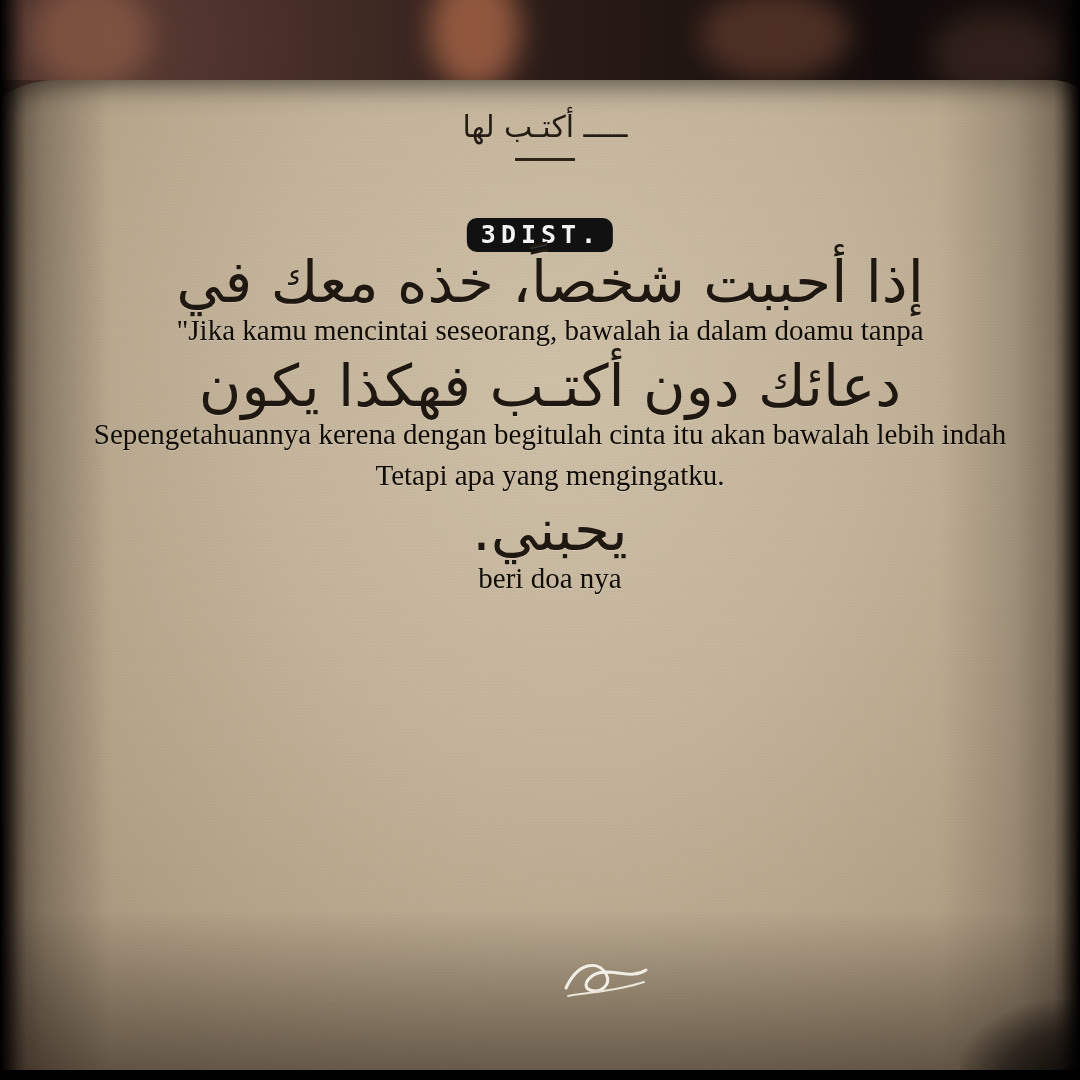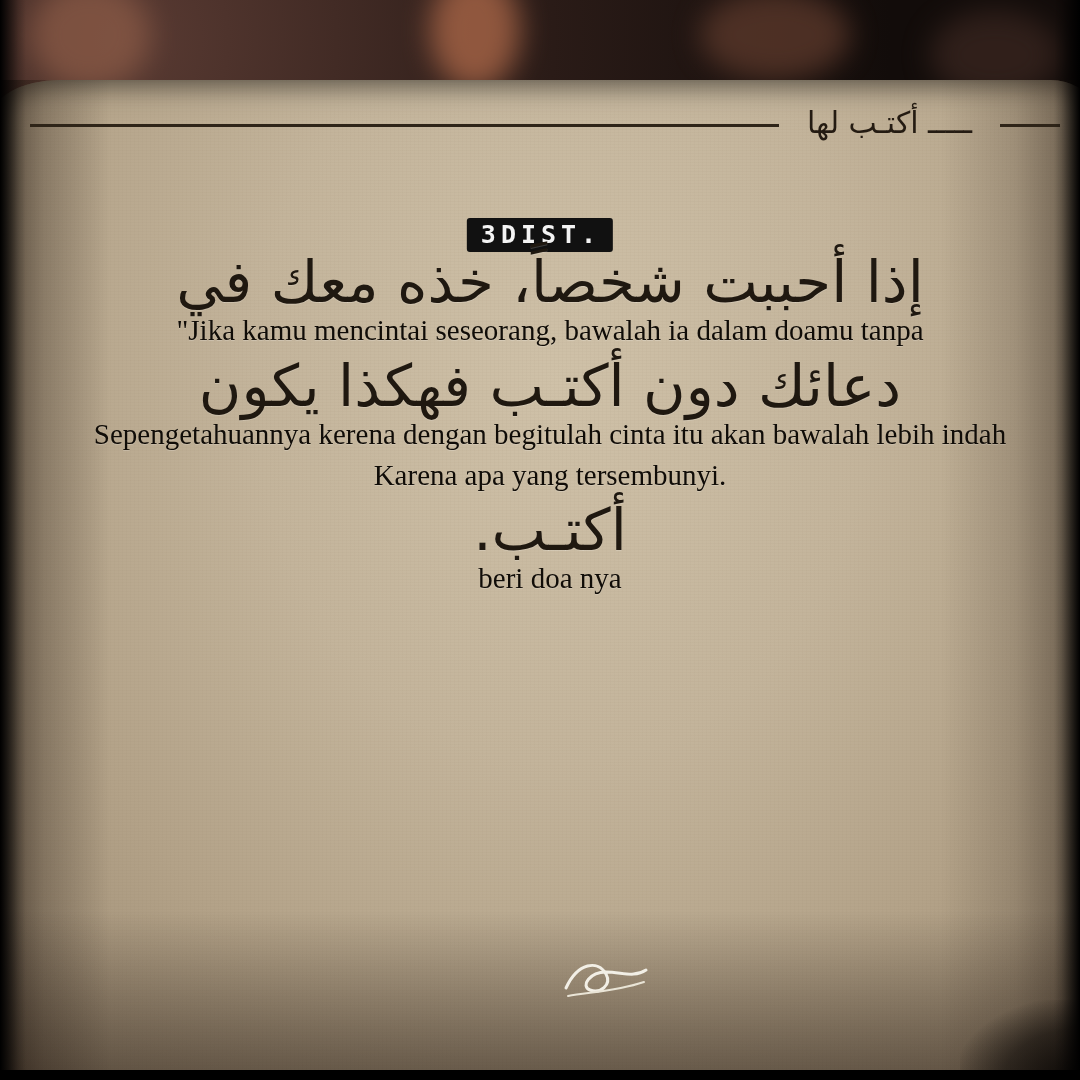--- a/index.html
+++ b/index.html
@@ -79,21 +79,22 @@
 
   
   .header-row {
     position: absolute;
     left: 30px;
     top: 92px;
     width: 1030px;
     height: 60px;
     display: flex;
     align-items: center;
-    gap: 16px;
+    gap: 8px;
+    flex-direction: column;
   }
   .rule {
     flex: 1;
     height: 0;
     border-top: 3px solid #2e2418;
     margin-top: 6px;
   }
   .rule-short {
     width: 60px;
     flex: none;
@@ -117,21 +118,21 @@
     left: 50%;
     top: 218px;
     transform: translateX(-50%);
     background: #111;
     color: #f3f3f3;
     font-family: "DejaVu Sans Mono", monospace;
     font-weight: bold;
     font-size: 25px;
     letter-spacing: 5px;
     padding: 4px 12px 5px 14px;
-    border-radius: 3px;
+    border-radius: 10px;
     line-height: 1;
   }
 
   
   .content {
     position: absolute;
     left: 10px;
     top: 250px;
     width: 1080px;
   }
@@ -229,26 +230,26 @@
 
     <div class="pair">
       <div class="line-ar">دعائك دون أكتـب فهكذا يكون</div>
       <div class="line-id">Sepengetahuannya kerena dengan begitulah cinta itu akan bawalah lebih indah</div>
     </div>
 
     <div class="pair">
     </div>
 
     <div class="pair">
-      <div class="line-id">Karena apa yang tersembunyi.</div>
-    </div>
-
-
-    <div class="pair">
-      <div class="line-ar">أكتـب.</div>
+      <div class="line-id">Tetapi apa yang mengingatku.</div>
+    </div>
+
+
+    <div class="pair">
+      <div class="line-ar">يحبني.</div>
       <div class="line-id">beri doa nya</div>
     </div>
 
   </div>
 
   <svg class="sig" viewBox="0 0 90 52">
     <path d="M6 36 C18 10, 38 8, 46 22 C52 33, 40 42, 30 38 C20 34, 30 20, 46 20 C62 20, 74 26, 86 18" fill="none" stroke="#f2efe6" stroke-width="3" stroke-linecap="round"></path>
     <path d="M8 44 C26 40, 54 40, 84 30" fill="none" stroke="#e9e4d6" stroke-width="2" stroke-linecap="round"></path>
   </svg>
 

